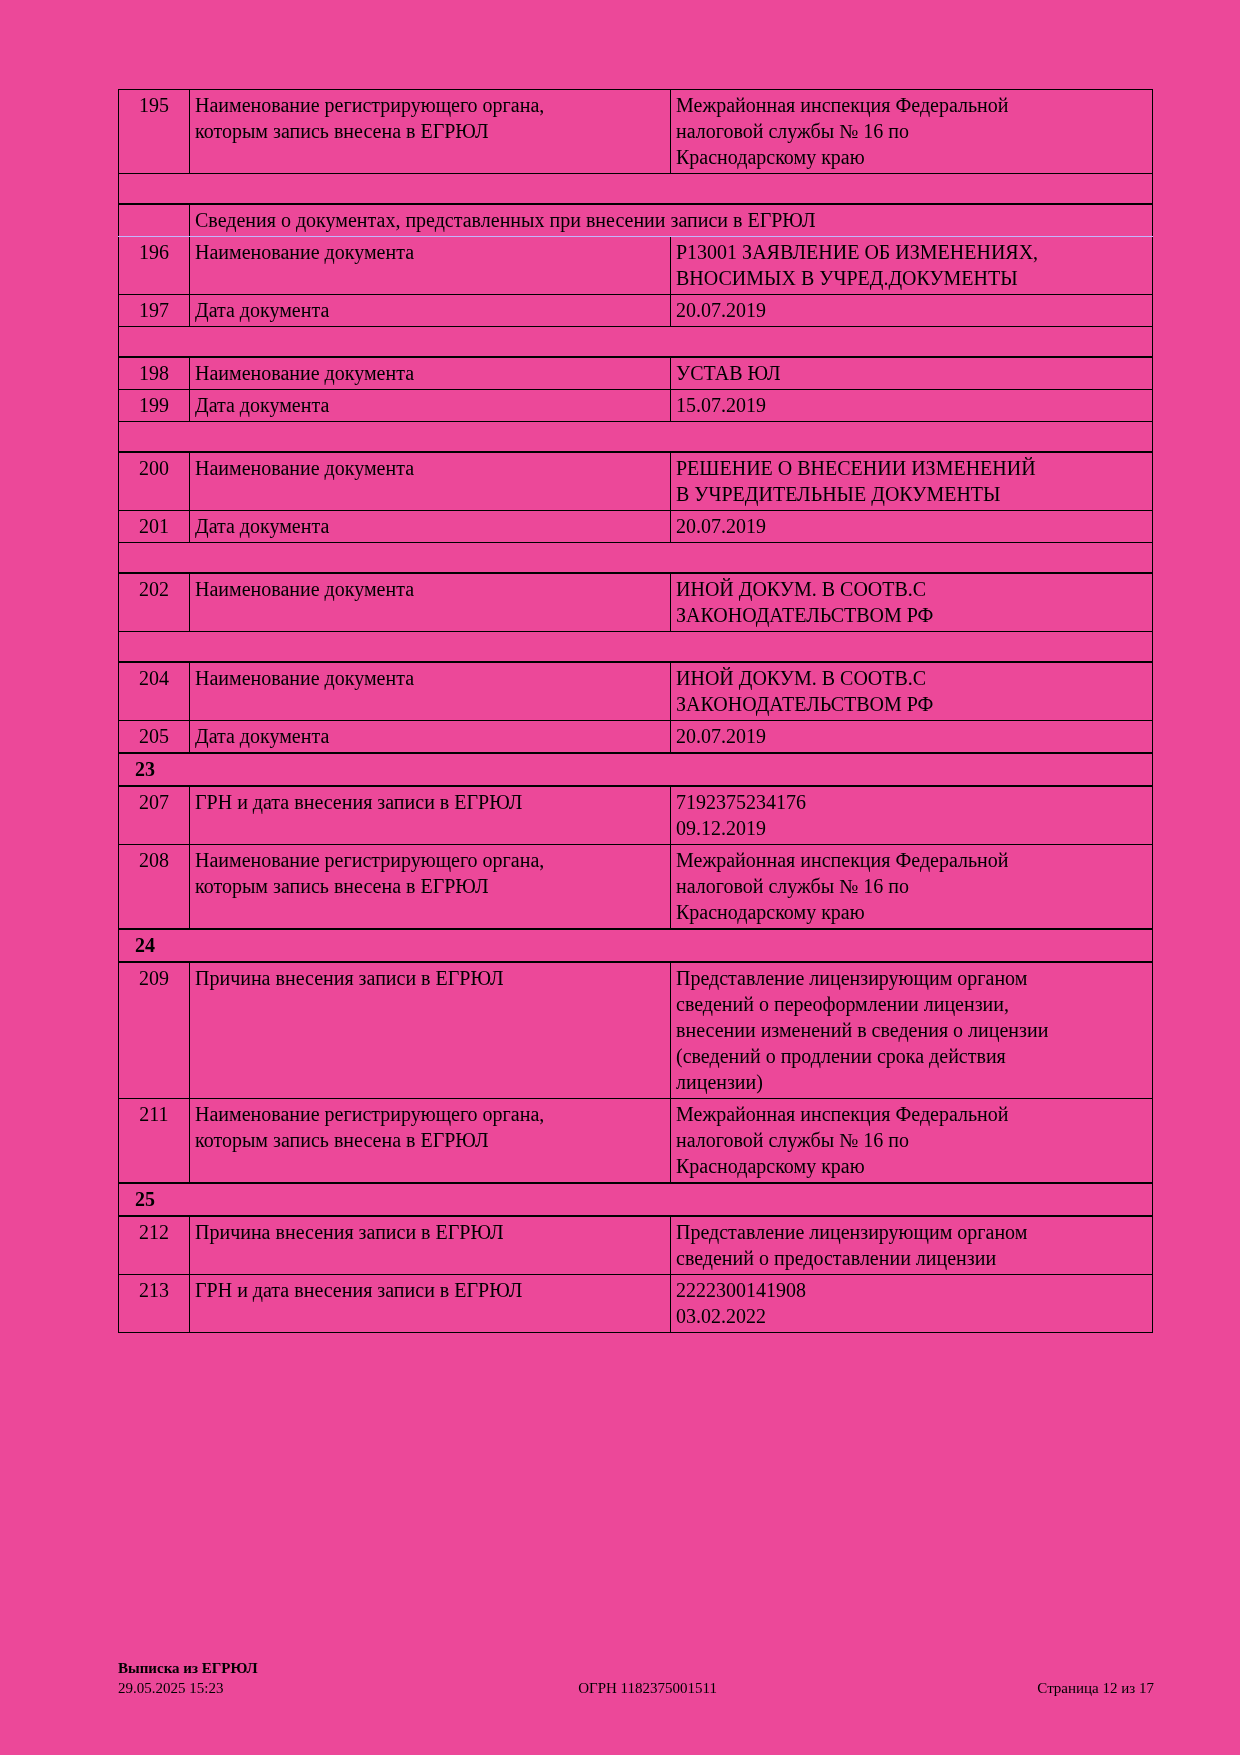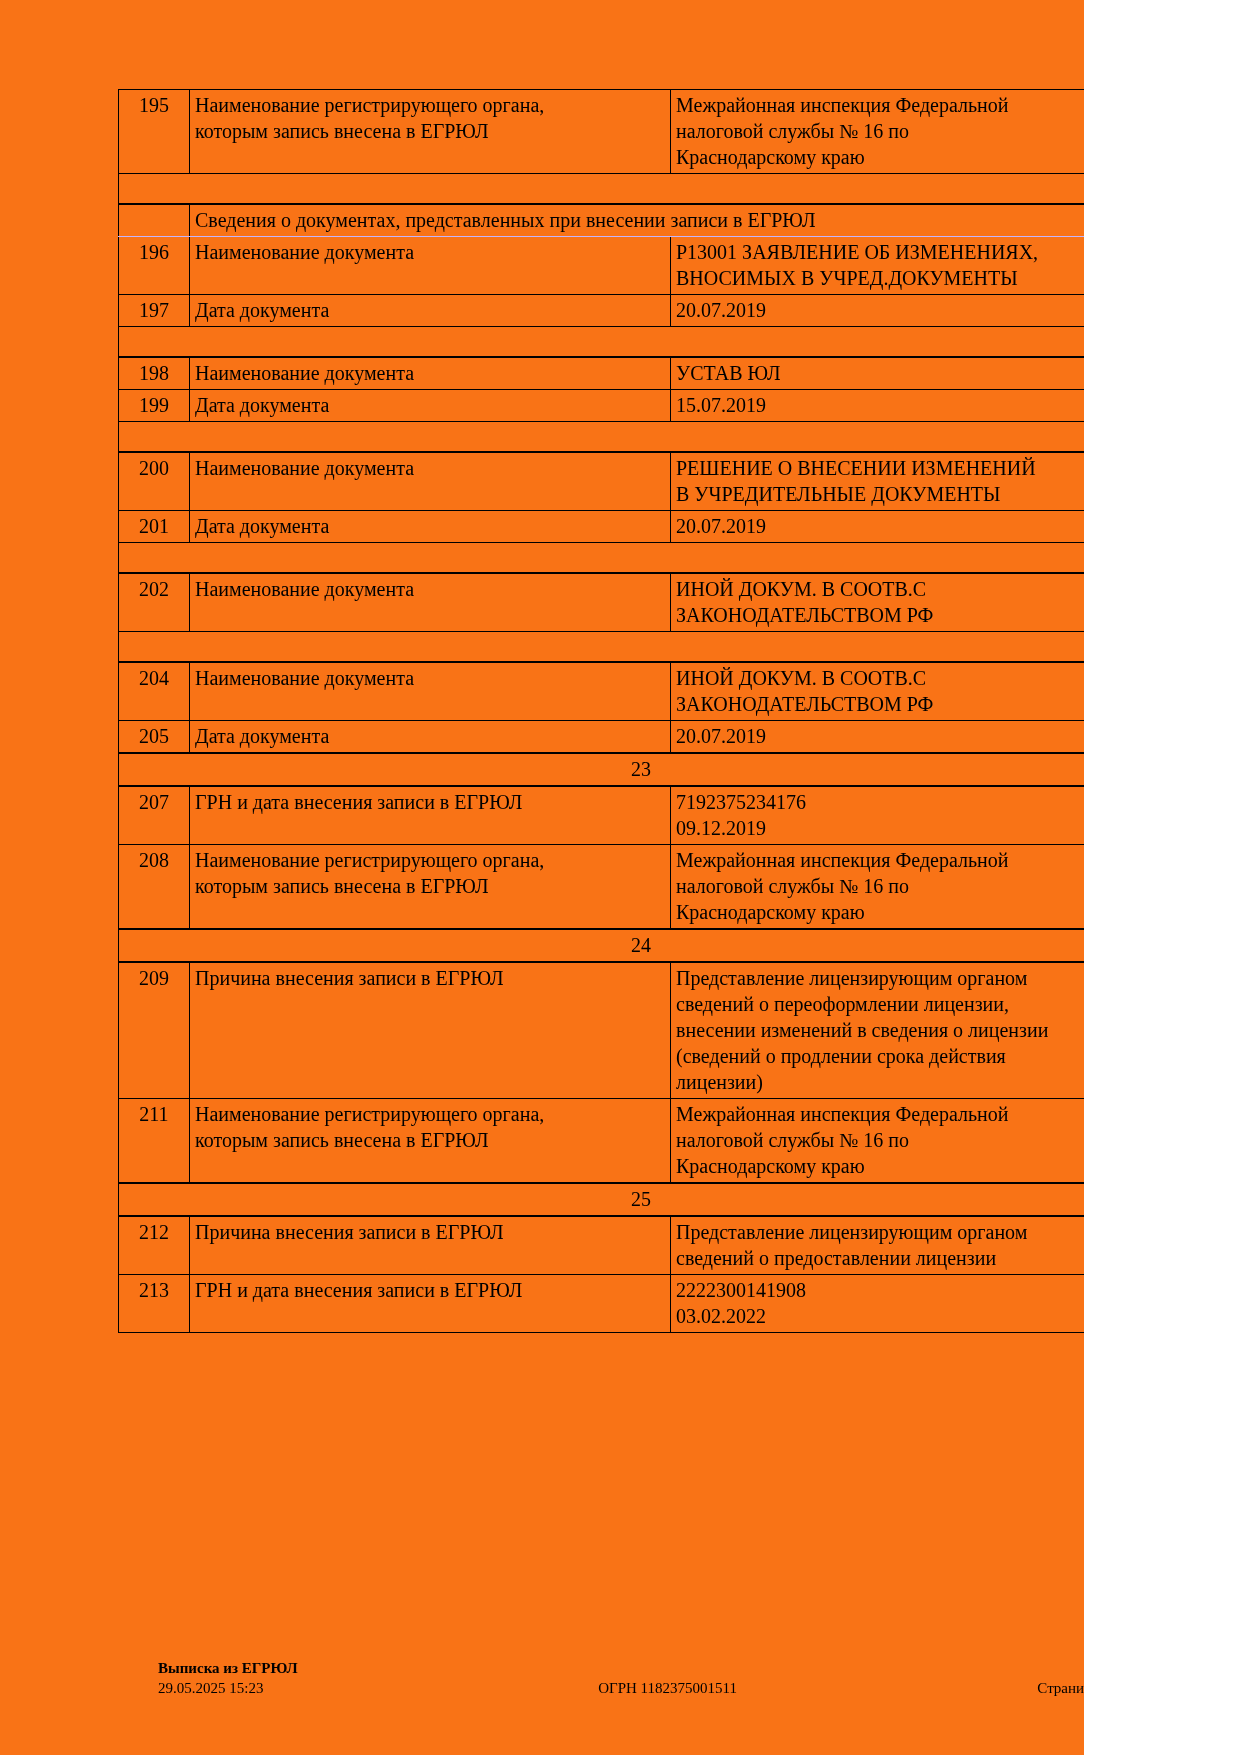--- a/index.html
+++ b/index.html
@@ -2,23 +2,23 @@
 <html><head>
 <meta charset="utf-8">
 <style>
   html, body {
     margin: 0;
     padding: 0;
     background: #ffffff;
   }
   .page {
     position: relative;
-    width: 1084px;
+    width: 1240px;
     height: 1755px;
-    background: #f97316;
+    background: #ec4899;
     color: #000000;
     font-family: "Liberation Serif", serif;
     overflow: hidden;
   }
   table.registry-table {
     position: absolute;
     left: 118px;
     top: 89px;
     width: 1034px;
     border-collapse: collapse;
@@ -43,36 +43,35 @@
     padding: 0;
     border-top: 1px solid #000000;
     border-bottom: 2px solid #000000;
   }
   .registry-table .section-row td {
     border-bottom: 1px solid #c4b5fd;
   }
   .registry-table .group-row td {
     border-top: 2px solid #000000;
     border-bottom: 2px solid #000000;
-    text-align: center;
-    font-weight: normal;
+    font-weight: bold;
     padding-left: 16px;
   }
   .page-footer {
     position: absolute;
     left: 118px;
     top: 1658px;
     width: 1036px;
     display: flex;
     justify-content: space-between;
     align-items: flex-end;
     font-size: 15px;
     line-height: 20px;
   }
-  .footer-left { text-align: left; margin-left: 40px; }
+  .footer-left { text-align: left; }
   .footer-doc-title { font-weight: bold; }
   .footer-center { text-align: center; }
   .footer-right { text-align: right; }
 </style>
 </head>
 <body>
 
 <div class="page">
 
   <table class="registry-table">

